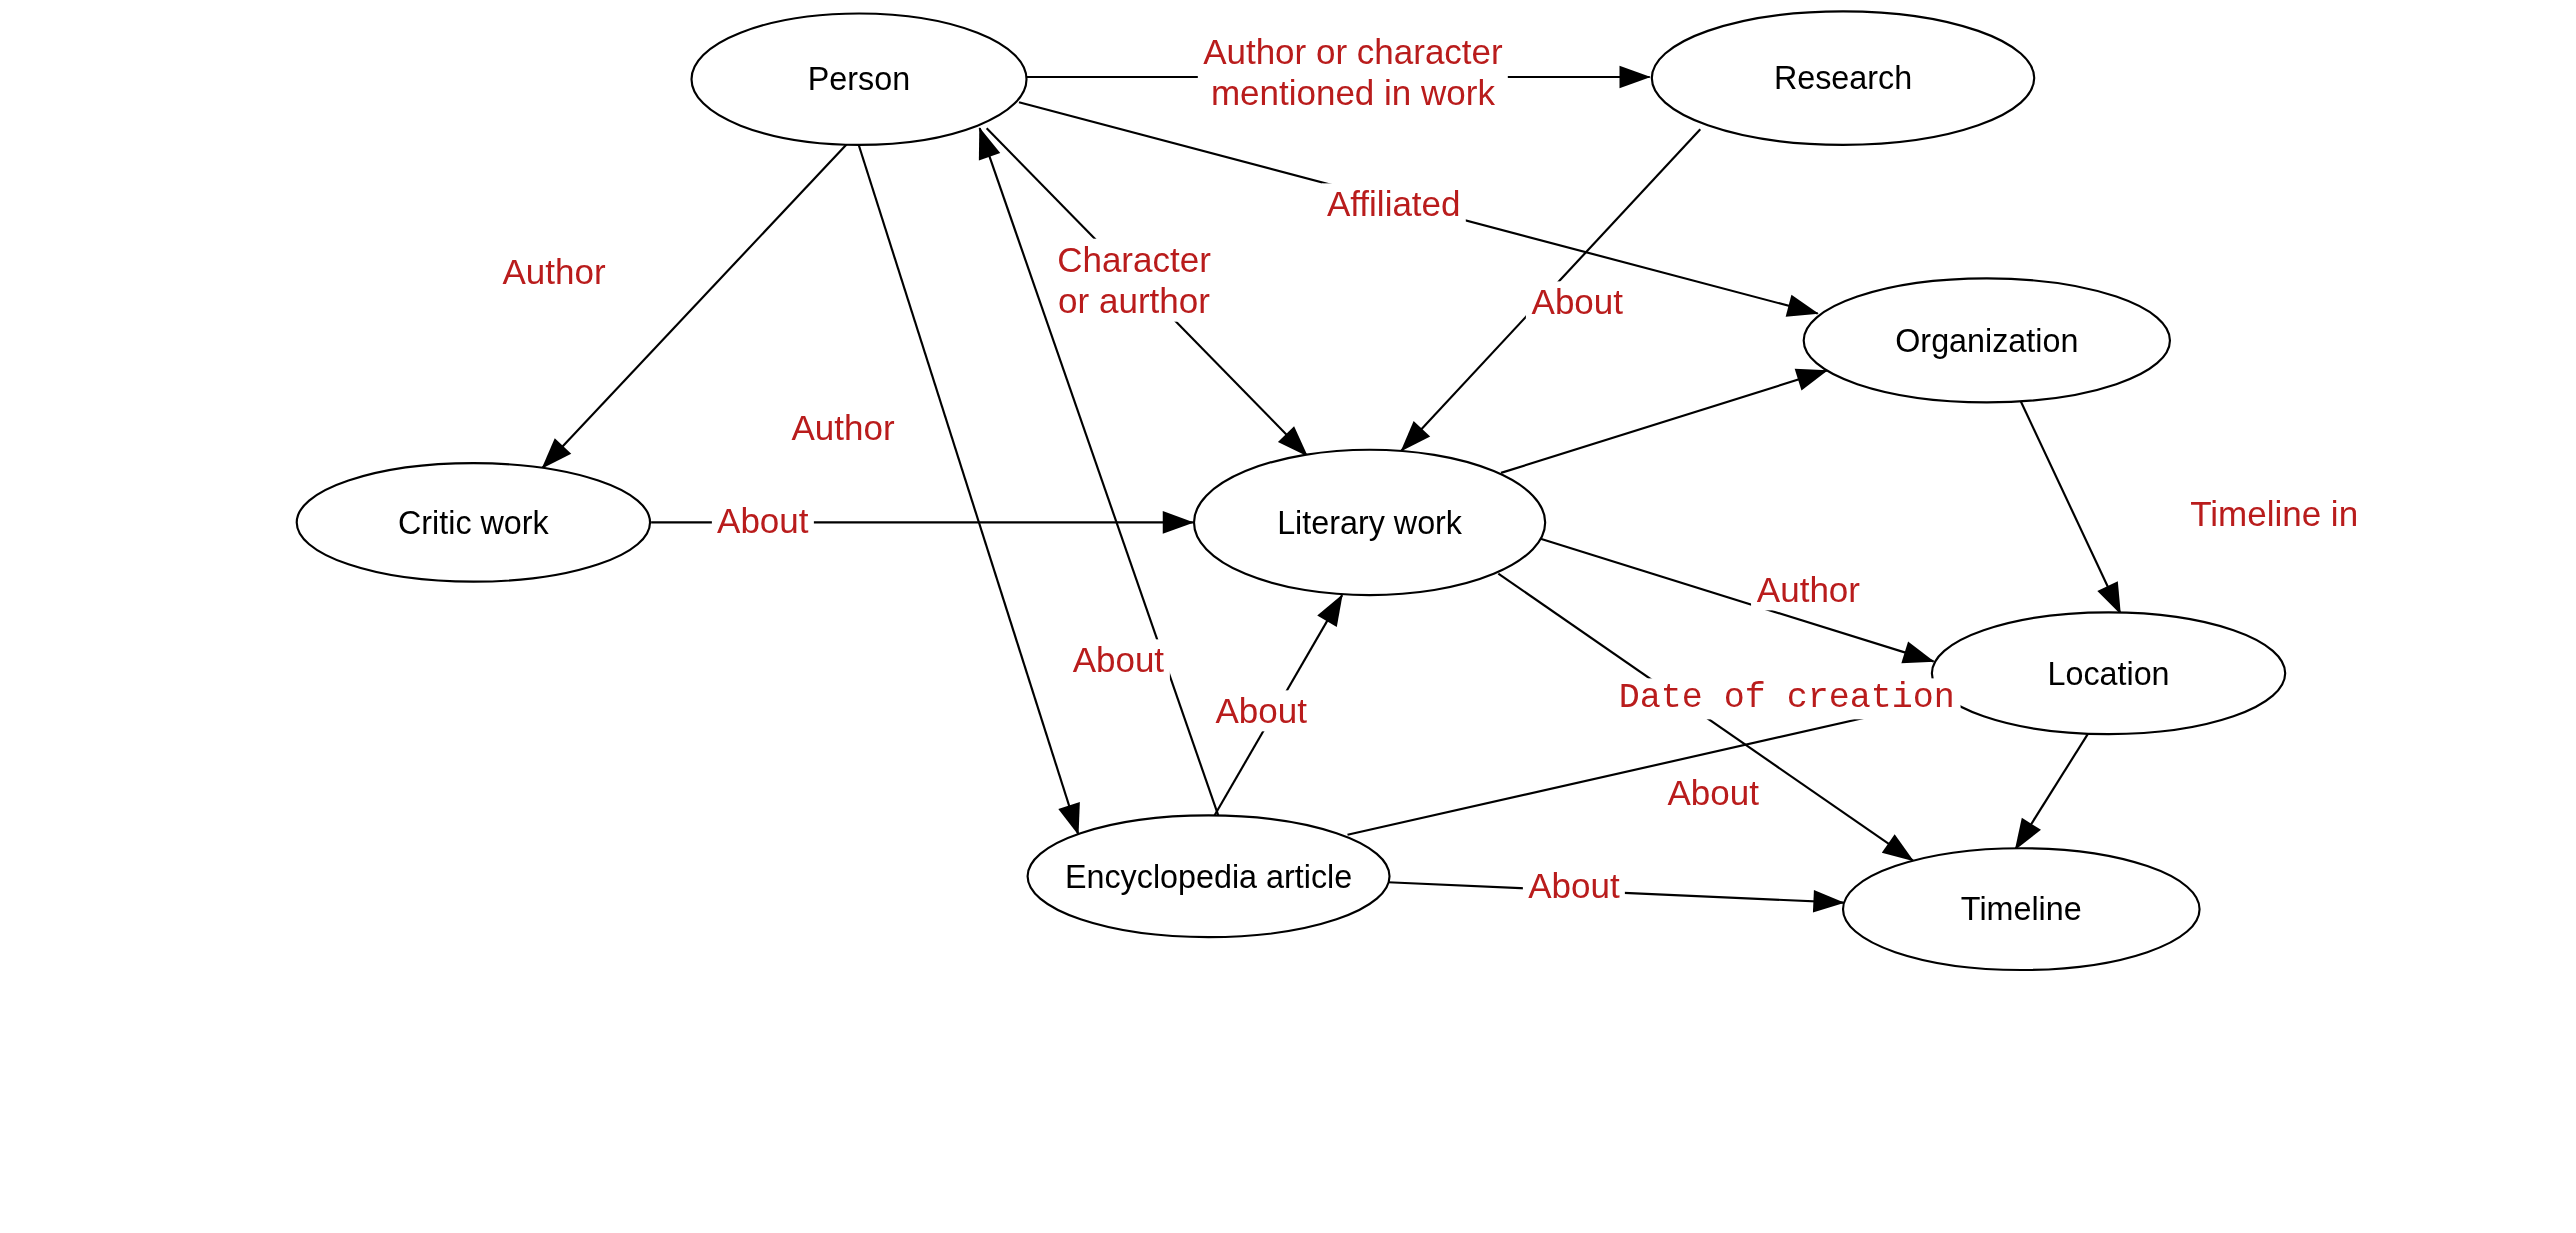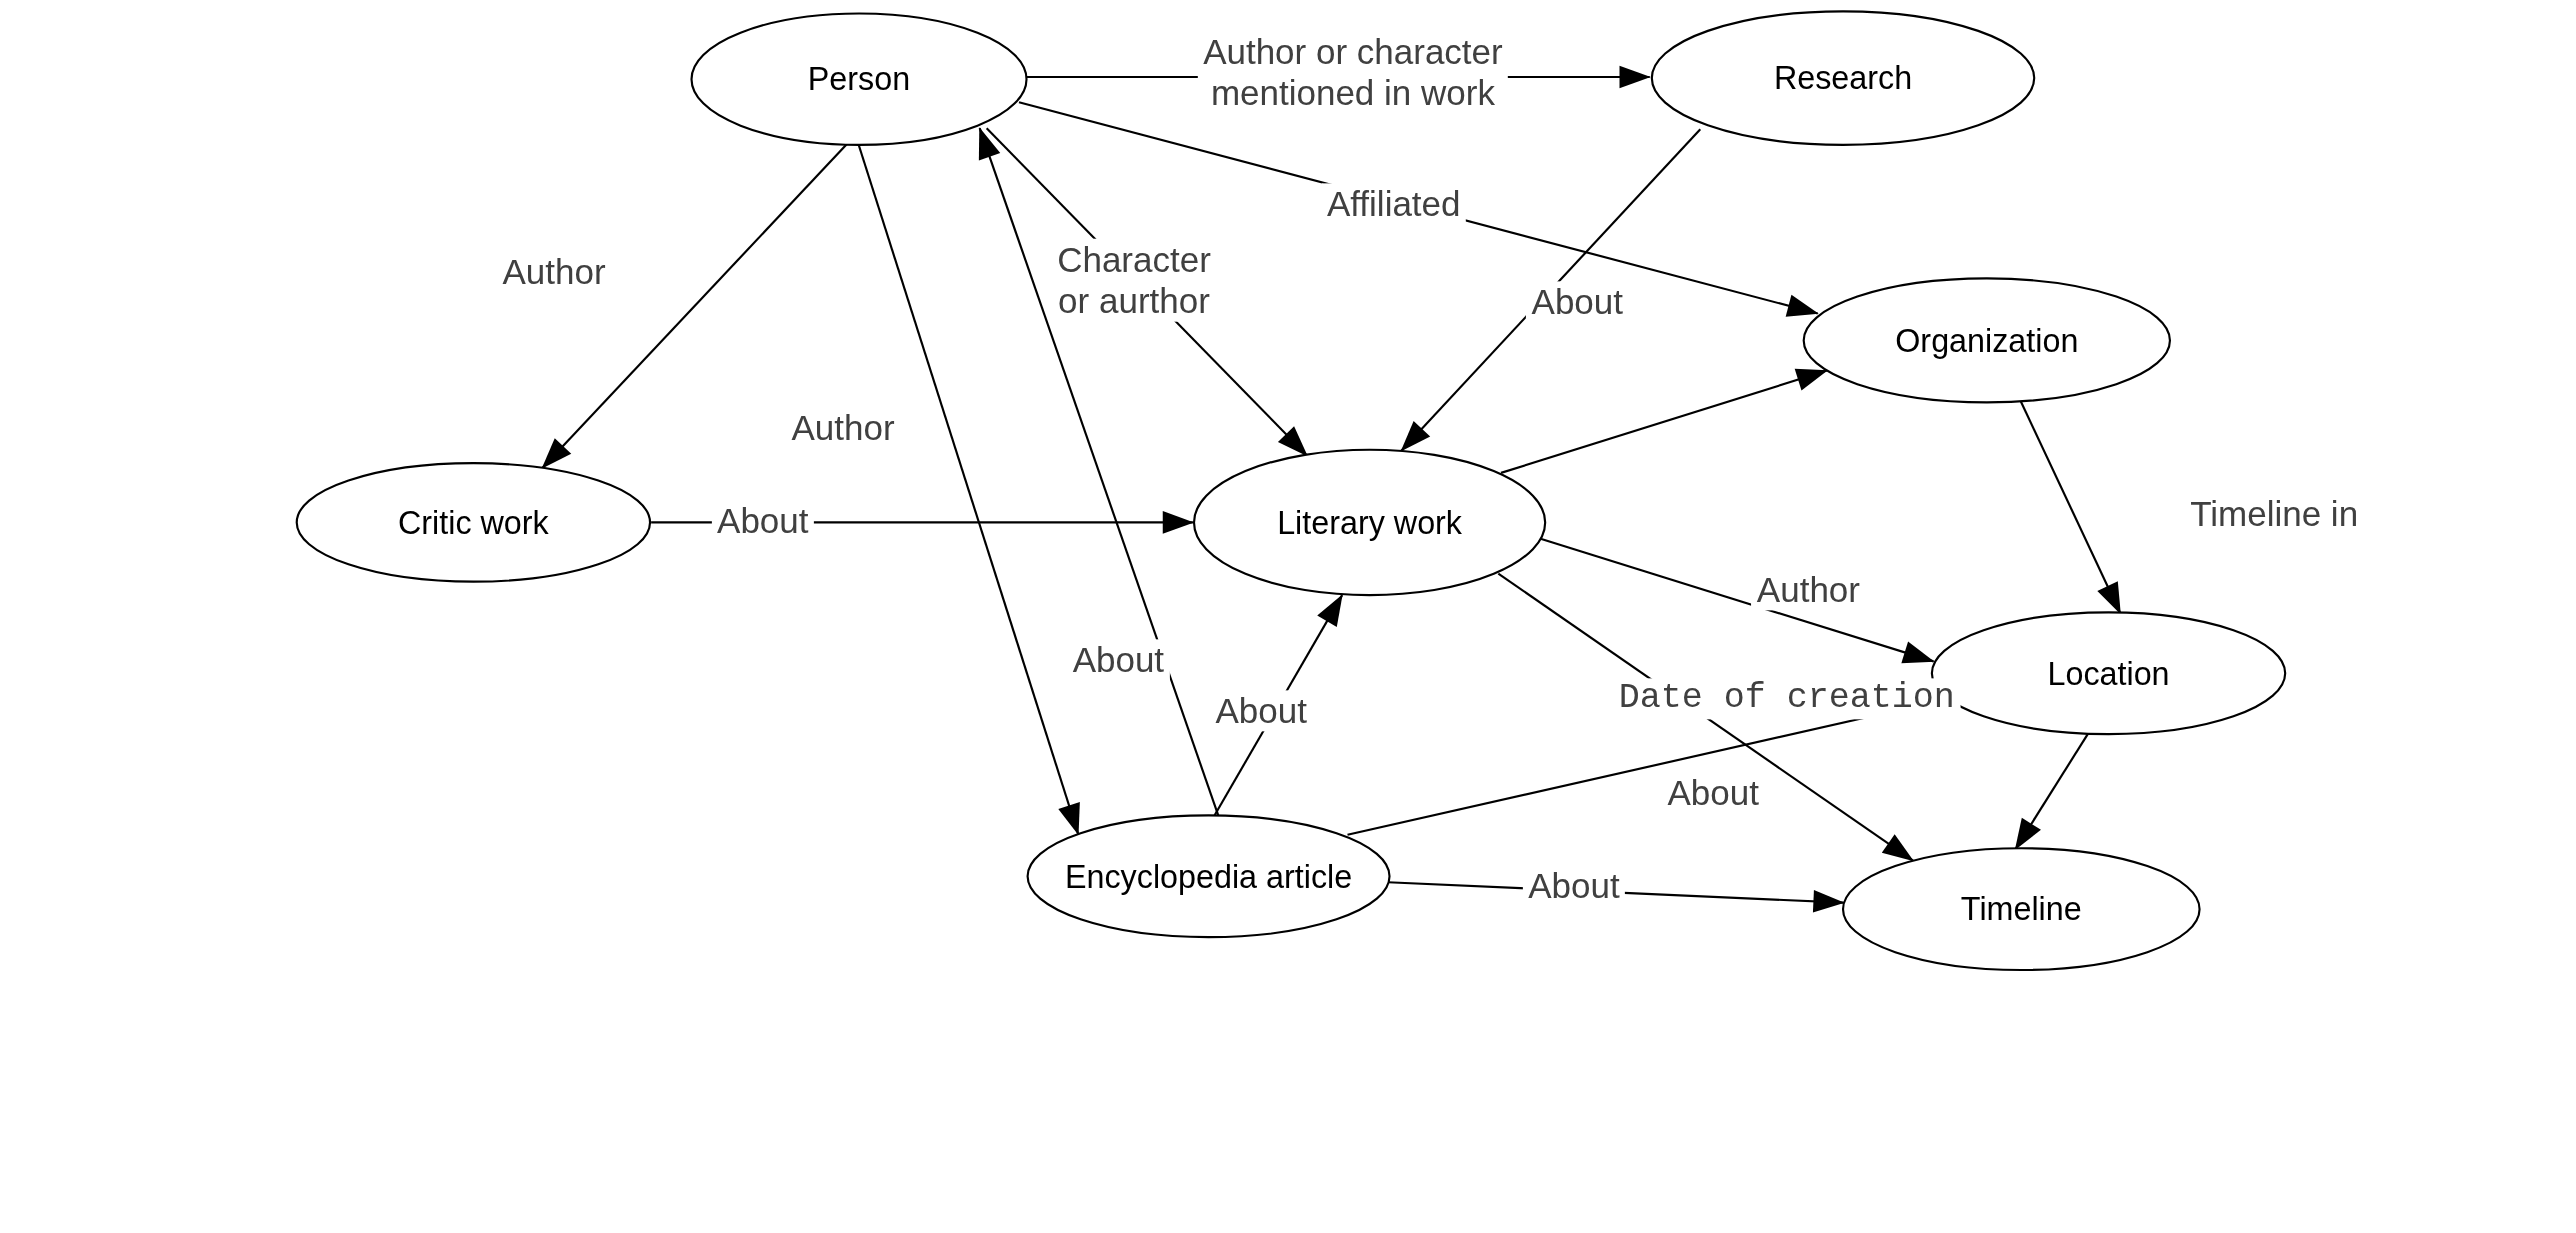--- a/index.html
+++ b/index.html
@@ -42,21 +42,21 @@
     left: 0;
     top: 0;
     width: 100%;
     height: 100%;
     pointer-events: none;
   }
   .edge-label {
     position: absolute;
     transform: translate(-50%, -50%);
     background: #ffffff;
-    color: #404040;
+    color: #b91c1c;
     font-size: 35px;
     line-height: 1.18;
     text-align: center;
     white-space: pre-line;
     padding: 0 5.4px;
   }
 </style>
 </head>
 <body>
 

